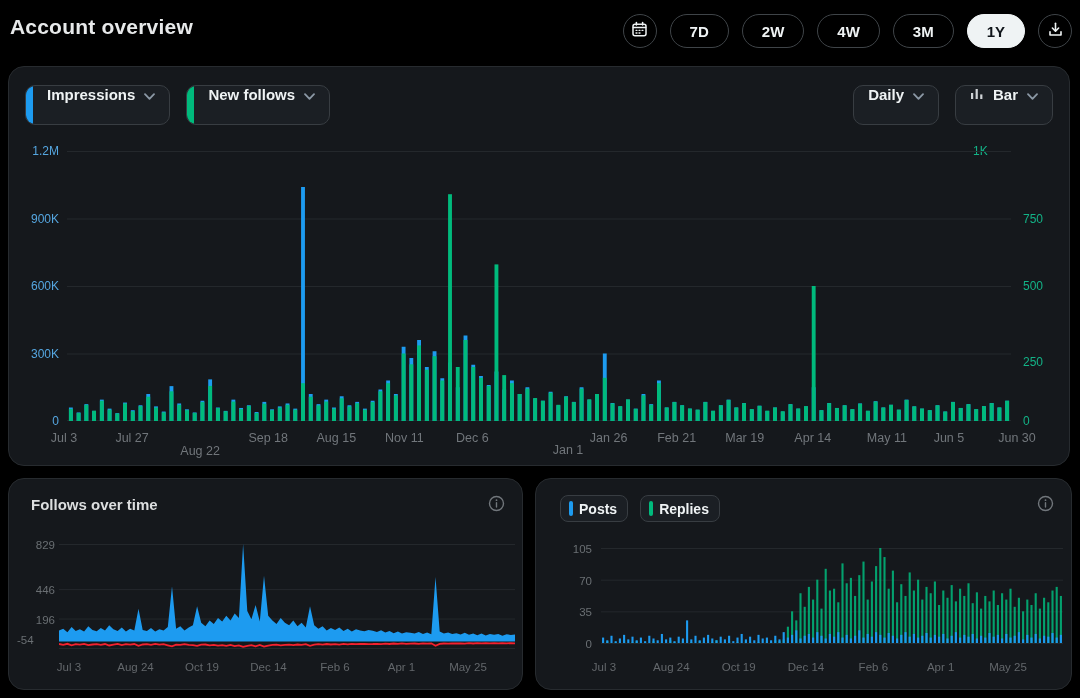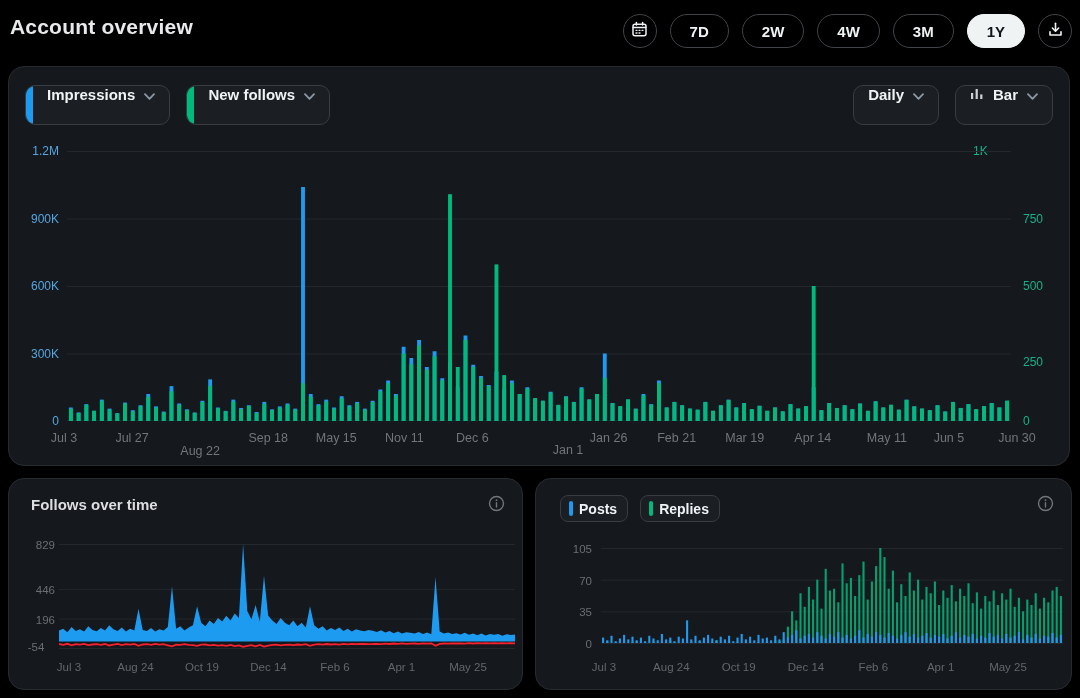--- a/index.html
+++ b/index.html
@@ -400,21 +400,21 @@
         <rect x="930.46" y="256.50" width="3.87" height="13.50" fill="#1d9bf0"></rect>
         <rect x="930.46" y="256.50" width="3.87" height="13.50" fill="#00ba7c"></rect>
         <rect x="938.20" y="249.75" width="3.87" height="20.25" fill="#1d9bf0"></rect>
         <rect x="938.20" y="249.75" width="3.87" height="20.25" fill="#00ba7c"></rect>
       </svg>
     <div id="main-xlabels">
         <span class="xlab" style="left: 55px; top: 364px;">Jul 3</span>
         <span class="xlab" style="left: 123.071px; top: 364px;">Jul 27</span>
         <span class="xlab" style="left: 191.143px; top: 377px; text-align: center;">Aug 22</span>
         <span class="xlab" style="left: 259.214px; top: 364px;">Sep 18</span>
-        <span class="xlab" style="left: 327.286px; top: 364px;">May 15</span>
+        <span class="xlab" style="left: 327.286px; top: 364px;">Aug 15</span>
         <span class="xlab" style="left: 395.357px; top: 364px;">Nov 11</span>
         <span class="xlab" style="left: 463.429px; top: 364px;">Dec 6</span>
         <span class="xlab" style="left: 559px; top: 364px; margin-top: 12px;">Jan 1</span>
         <span class="xlab" style="left: 599.571px; top: 364px;">Jan 26</span>
         <span class="xlab" style="left: 667.643px; top: 364px;">Feb 21</span>
         <span class="xlab" style="left: 735.714px; top: 364px;">Mar 19</span>
         <span class="xlab" style="left: 803.786px; top: 364px;">Apr 14</span>
         <span class="xlab" style="left: 871.857px; top: 364px; padding-left: 12px;">May 11</span>
         <span class="xlab" style="left: 939.929px; top: 364px;">Jun 5</span>
         <span class="xlab" style="left: 1008px; top: 364px;">Jun 30</span>
@@ -429,21 +429,21 @@
           <circle cx="8.5" cy="8.5" r="7"></circle>
           <line x1="8.5" y1="7.8" x2="8.5" y2="12" stroke-linecap="round"></line>
           <circle cx="8.5" cy="5.2" r="0.9" fill="#71767b" stroke="none"></circle>
         </svg>
       </span>
     </button>
     <div id="bl-ticks">
         <span class="tick ylab-gray" style="left: 8px; width: 38px; top: 59px; text-align: right;">829</span>
         <span class="tick ylab-gray" style="left: 8px; width: 38px; top: 104.11px; text-align: right;">446</span>
         <span class="tick ylab-gray" style="left: 8px; width: 38px; top: 133.555px; text-align: right;">196</span>
-        <span class="tick ylab-gray" style="left: 8px; width: 38px; top: 161px; text-align: center;">-54</span>
+        <span class="tick ylab-gray" style="left: 8px; width: 38px; top: 154px; text-align: left;">-54</span>
       </div>
     <svg id="bl-plot" class="plot" style="left:50px; top:65px;" width="456" height="108">
         <line x1="0" x2="456" y1="0.5" y2="0.5" stroke="#24282c" stroke-width="1"></line>
         <line x1="0" x2="456" y1="45.60985277463193" y2="45.60985277463193" stroke="#24282c" stroke-width="1"></line>
         <line x1="0" x2="456" y1="75.05492638731597" y2="75.05492638731597" stroke="#24282c" stroke-width="1"></line>
         <line x1="0" x2="456" y1="104.5" y2="104.5" stroke="#24282c" stroke-width="1"></line>
         <polygon points="0,97.6 0.0,86.5 4.2,84.7 8.4,88.2 12.6,82.9 16.7,87.0 20.9,85.3 25.1,87.6 29.3,82.3 33.5,85.9 37.7,87.3 41.8,84.1 46.0,86.5 50.2,81.2 54.4,85.3 58.6,87.0 62.8,83.5 66.9,87.6 71.1,84.7 75.3,86.5 79.5,64.7 83.7,85.9 87.9,87.0 92.0,84.1 96.2,87.6 100.4,85.3 104.6,86.5 108.8,82.9 113.0,42.3 117.1,84.7 121.3,82.3 125.5,86.5 129.7,83.5 133.9,81.2 138.1,62.3 142.2,78.8 146.4,82.3 150.6,76.4 154.8,80.0 159.0,74.1 163.2,77.6 167.3,71.7 171.5,76.4 175.7,69.4 179.9,74.1 184.1,0.0 188.3,67.0 192.4,75.3 196.6,61.1 200.8,77.6 205.0,31.7 209.2,71.7 213.4,76.4 217.5,80.0 221.7,74.1 225.9,78.8 230.1,81.2 234.3,76.4 238.5,82.3 242.6,78.8 246.8,83.5 251.0,62.3 255.2,81.2 259.4,84.7 263.6,82.3 267.7,86.5 271.9,84.1 276.1,85.9 280.3,83.5 284.5,87.0 288.7,84.7 292.8,87.6 297.0,85.3 301.2,86.5 305.4,87.3 309.6,85.9 313.8,86.8 317.9,88.0 322.1,86.3 326.3,88.5 330.5,87.0 334.7,89.2 338.9,87.6 343.0,89.6 347.2,88.2 351.4,88.8 355.6,89.4 359.8,88.0 364.0,89.9 368.1,88.5 372.3,90.3 376.5,32.9 380.7,87.6 384.9,89.4 389.1,88.5 393.2,90.1 397.4,89.2 401.6,90.6 405.8,88.8 410.0,90.8 414.2,89.4 418.3,91.2 422.5,89.6 426.7,91.5 430.9,90.1 435.1,90.8 439.3,89.9 443.4,91.8 447.6,90.3 451.8,91.0 456.0,90.6 456,97.6" fill="#1d9bf0"></polygon>
         <polyline points="0.0,100.0 4.2,100.9 8.4,99.8 12.6,101.4 16.7,100.2 20.9,100.7 25.1,99.9 29.3,101.2 33.5,100.5 37.7,100.1 41.8,100.8 46.0,100.0 50.2,101.5 54.4,100.6 58.6,99.9 62.8,101.1 66.9,100.2 71.1,100.7 75.3,100.0 79.5,101.8 83.7,100.5 87.9,100.1 92.0,100.9 96.2,99.9 100.4,100.7 104.6,100.2 108.8,101.3 113.0,102.4 117.1,100.6 121.3,100.9 125.5,100.1 129.7,100.8 133.9,101.2 138.1,101.9 142.2,100.7 146.4,100.5 150.6,101.4 154.8,100.9 159.0,101.6 163.2,101.2 167.3,101.8 171.5,100.9 175.7,102.1 179.9,101.4 184.1,102.9 188.3,101.9 192.4,101.2 196.6,102.4 200.8,100.9 205.0,102.6 209.2,101.6 213.4,100.9 217.5,100.7 221.7,101.4 225.9,100.8 230.1,100.6 234.3,101.2 238.5,100.5 242.6,100.9 246.8,100.2 251.0,101.9 255.2,100.7 259.4,100.2 263.6,100.6 267.7,100.0 271.9,100.5 276.1,100.1 280.3,100.7 284.5,99.9 288.7,100.3 292.8,99.8 297.0,100.2 301.2,100.0 305.4,99.9 309.6,100.1 313.8,100.0 317.9,99.8 322.1,100.1 326.3,99.6 330.5,100.0 334.7,99.5 338.9,99.9 343.0,99.4 347.2,99.8 351.4,99.6 355.6,99.5 359.8,99.8 364.0,99.4 368.1,99.6 372.3,99.3 376.5,101.8 380.7,99.9 384.9,99.5 389.1,99.6 393.2,99.4 397.4,99.5 401.6,99.3 405.8,99.6 410.0,99.2 414.2,99.5 418.3,99.2 422.5,99.4 426.7,99.1 430.9,99.3 435.1,99.2 439.3,99.4 443.4,99.1 447.6,99.3 451.8,99.2 456.0,99.3" fill="none" stroke="#f4212e" stroke-width="1.8"></polyline>
       </svg>
     <div id="bl-xlabels">

